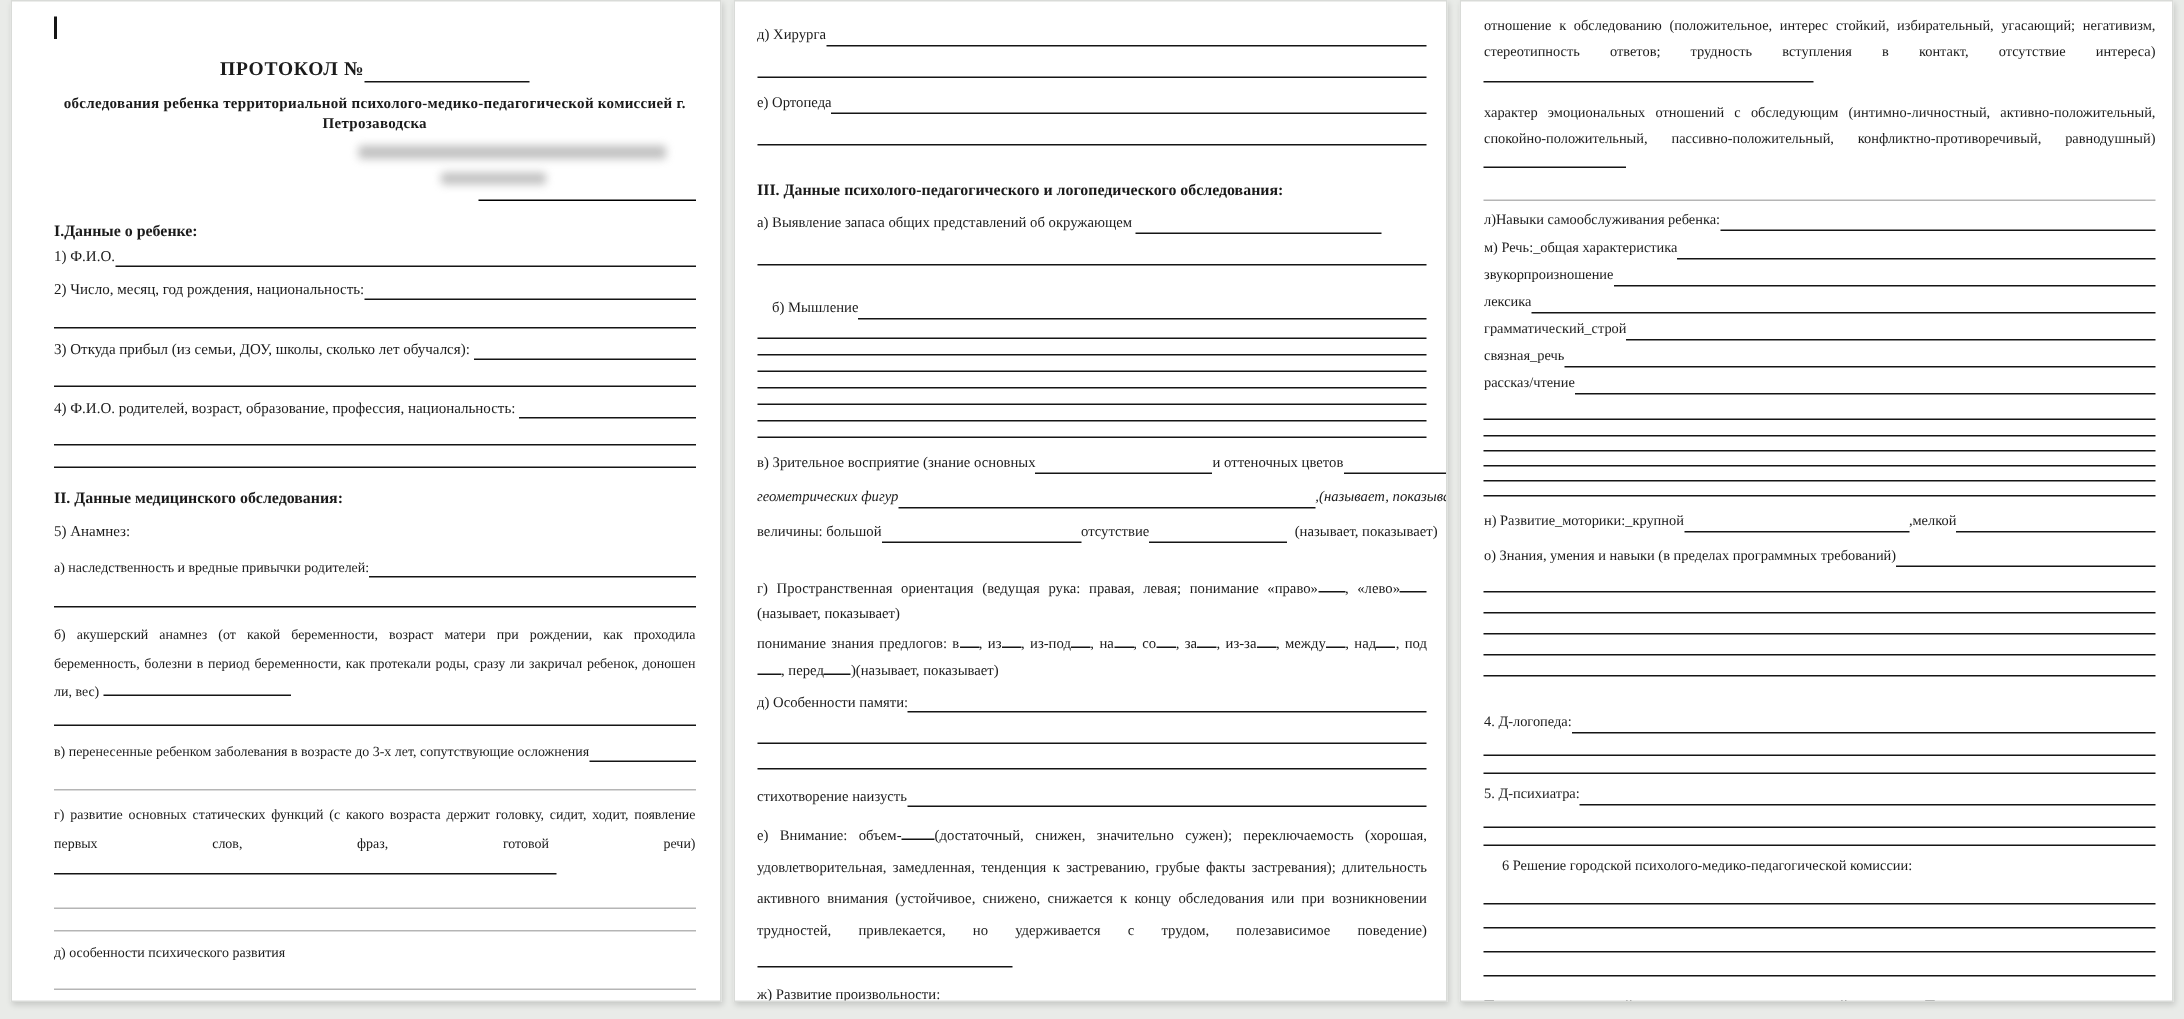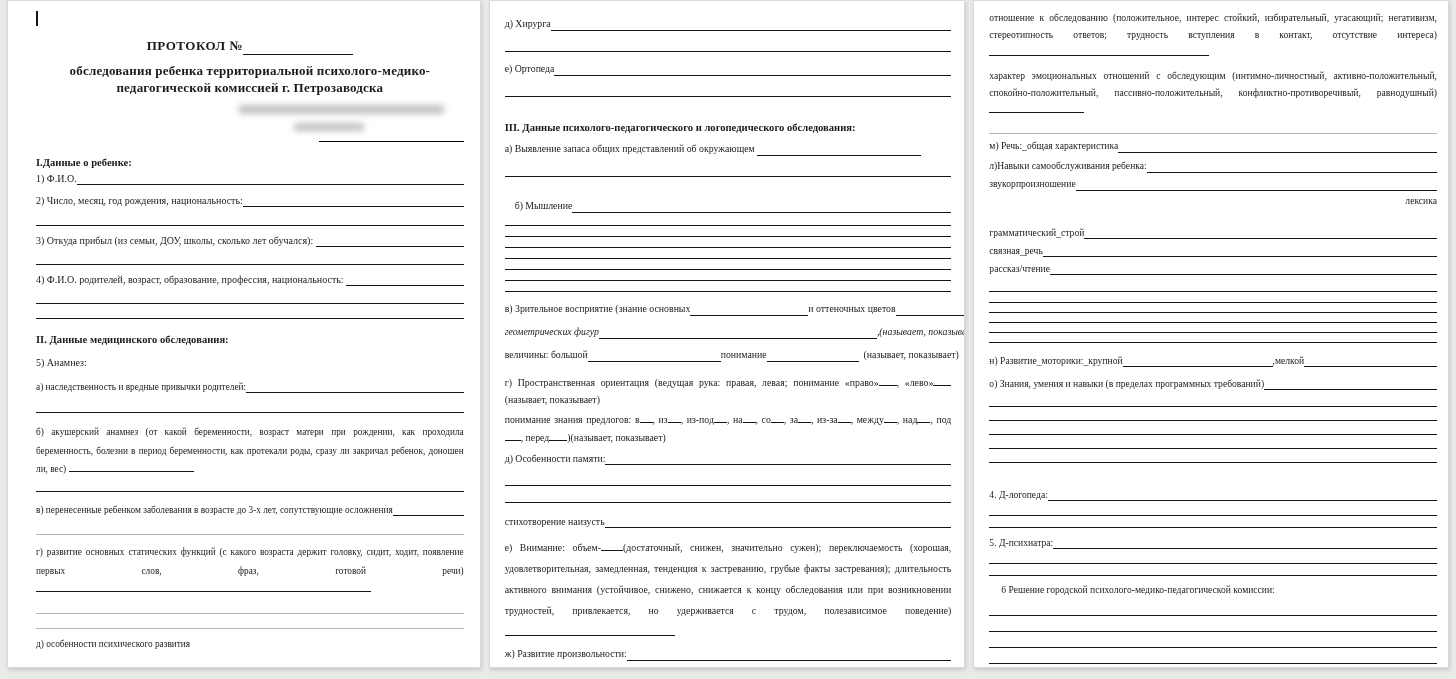--- a/index.html
+++ b/index.html
@@ -27,21 +27,21 @@
 
   .line{display:flex;align-items:flex-end;}
   .line .t{white-space:pre;}
   .f{border-bottom:1px solid #151515;height:13px;flex:0 0 auto;}
   .fx{flex:1 1 auto;}
   .f.lt{border-color:#b5b5b5;}
   .blank .f{height:4px;}
 
   .title-line{justify-content:center;font-weight:bold;font-size:13px;letter-spacing:.5px;}
   .title-line .f{height:15px;}
-  .subtitle{text-align:center;font-weight:bold;font-size:13px;letter-spacing:.2px;}
+  .subtitle{text-align:center;font-weight:bold;font-size:10px;letter-spacing:.2px;}
   .heading{font-weight:bold;font-size:10.6px;}
   .sm{font-size:9.3px;}
 
   .para{text-align:justify;}
   .para .t{white-space:pre-wrap;}
   .para .f{display:inline-block;height:10px;vertical-align:baseline;}
   .lh20{line-height:2.0;}
   .lh18{line-height:1.8;}
   .lh22{line-height:2.15;}
 
@@ -188,25 +188,25 @@
         <span class="f" style="width: 86px;"></span>
       </div>
       <div class="line" style="margin-top: 9px; font-style: italic;">
         <span class="t">геометрических фигур</span>
         <span class="f" style="width: 278px;"></span>
         <span class="t">,(называет, показывает)</span>
       </div>
       <div class="line" style="margin-top: 9px;">
         <span class="t">величины: большой</span>
         <span class="f" style="width: 133px;"></span>
-        <span class="t">понимание</span>
+        <span class="t">отсутствие</span>
         <span class="f" style="width: 92px;"></span>
         <span class="t">  (называет, показывает)</span>
       </div>
-      <div class="para lh18" style="margin-top: 12px;"><span class="t">г) Пространственная ориентация (ведущая рука: правая, левая; понимание «право»</span><span class="f" style="width: 18px;"></span><span class="t">, «лево»</span><span class="f" style="width: 18px;"></span><span class="t"> (называет, показывает)</span></div>
+      <div class="para lh18" style="margin-top: 22px;"><span class="t">г) Пространственная ориентация (ведущая рука: правая, левая; понимание «право»</span><span class="f" style="width: 18px;"></span><span class="t">, «лево»</span><span class="f" style="width: 18px;"></span><span class="t"> (называет, показывает)</span></div>
       <div class="para lh18" style="margin-top: 2px;"><span class="t">понимание знания предлогов: в</span><span class="f" style="width: 13px;"></span><span class="t">, из</span><span class="f" style="width: 13px;"></span><span class="t">, из-под</span><span class="f" style="width: 13px;"></span><span class="t">, на</span><span class="f" style="width: 13px;"></span><span class="t">, со</span><span class="f" style="width: 13px;"></span><span class="t">, за</span><span class="f" style="width: 13px;"></span><span class="t">, из-за</span><span class="f" style="width: 13px;"></span><span class="t">, между</span><span class="f" style="width: 13px;"></span><span class="t">, над</span><span class="f" style="width: 13px;"></span><span class="t">, под</span><span class="f" style="width: 16px;"></span><span class="t">, перед</span><span class="f" style="width: 18px;"></span><span class="t">)(называет, показывает)</span></div>
       <div class="line" style="margin-top: 5px;">
         <span class="t">д) Особенности памяти:</span>
         <span class="f fx"></span>
       </div>
       <div class="line blank" style="margin-top: 16px;">
         <span class="f fx"></span>
       </div>
       <div class="line blank" style="margin-top: 12px;">
         <span class="f fx"></span>
@@ -221,33 +221,33 @@
         <span class="f fx"></span>
       </div>
       <div class="para lh22" style="margin-top: 7px;"></div>
     </div>
     <div class="page pg3">
       <div class="para lh18" style="margin-top: 2px;"><span class="t">отношение к обследованию (положительное, интерес стойкий, избирательный, угасающий; негативизм, стереотипность ответов; трудность вступления в контакт, отсутствие интереса)</span><span class="f" style="width: 220px;"></span></div>
       <div class="para lh18" style="margin-top: 6px;"><span class="t">характер эмоциональных отношений с обследующим (интимно-личностный, активно-положительный, спокойно-положительный, пассивно-положительный, конфликтно-противоречивый, равнодушный)</span><span class="f" style="width: 95px;"></span></div>
       <div class="line blank" style="margin-top: 10px;">
         <span class="f fx lt"></span>
       </div>
+      <div class="line" style="margin-top: 6px;">
+        <span class="t">л)Навыки самообслуживания ребенка:</span>
+        <span class="f fx"></span>
+      </div>
       <div class="line" style="margin-top: 5px;">
         <span class="t">м) Речь:_общая характеристика</span>
         <span class="f fx"></span>
       </div>
-      <div class="line" style="margin-top: 6px;">
-        <span class="t">л)Навыки самообслуживания ребенка:</span>
-        <span class="f fx"></span>
-      </div>
       <div class="line" style="margin-top: 4px;">
         <span class="t">звукорпроизношение</span>
         <span class="f fx"></span>
       </div>
-      <div class="line" style="margin-top: 4px; flex-direction: column;">
+      <div class="line" style="margin-top: 4px;">
         <span class="t">лексика</span>
         <span class="f fx"></span>
       </div>
       <div class="line" style="margin-top: 4px;">
         <span class="t">грамматический_строй</span>
         <span class="f fx"></span>
       </div>
       <div class="line" style="margin-top: 4px;">
         <span class="t">связная_речь</span>
         <span class="f fx"></span>

